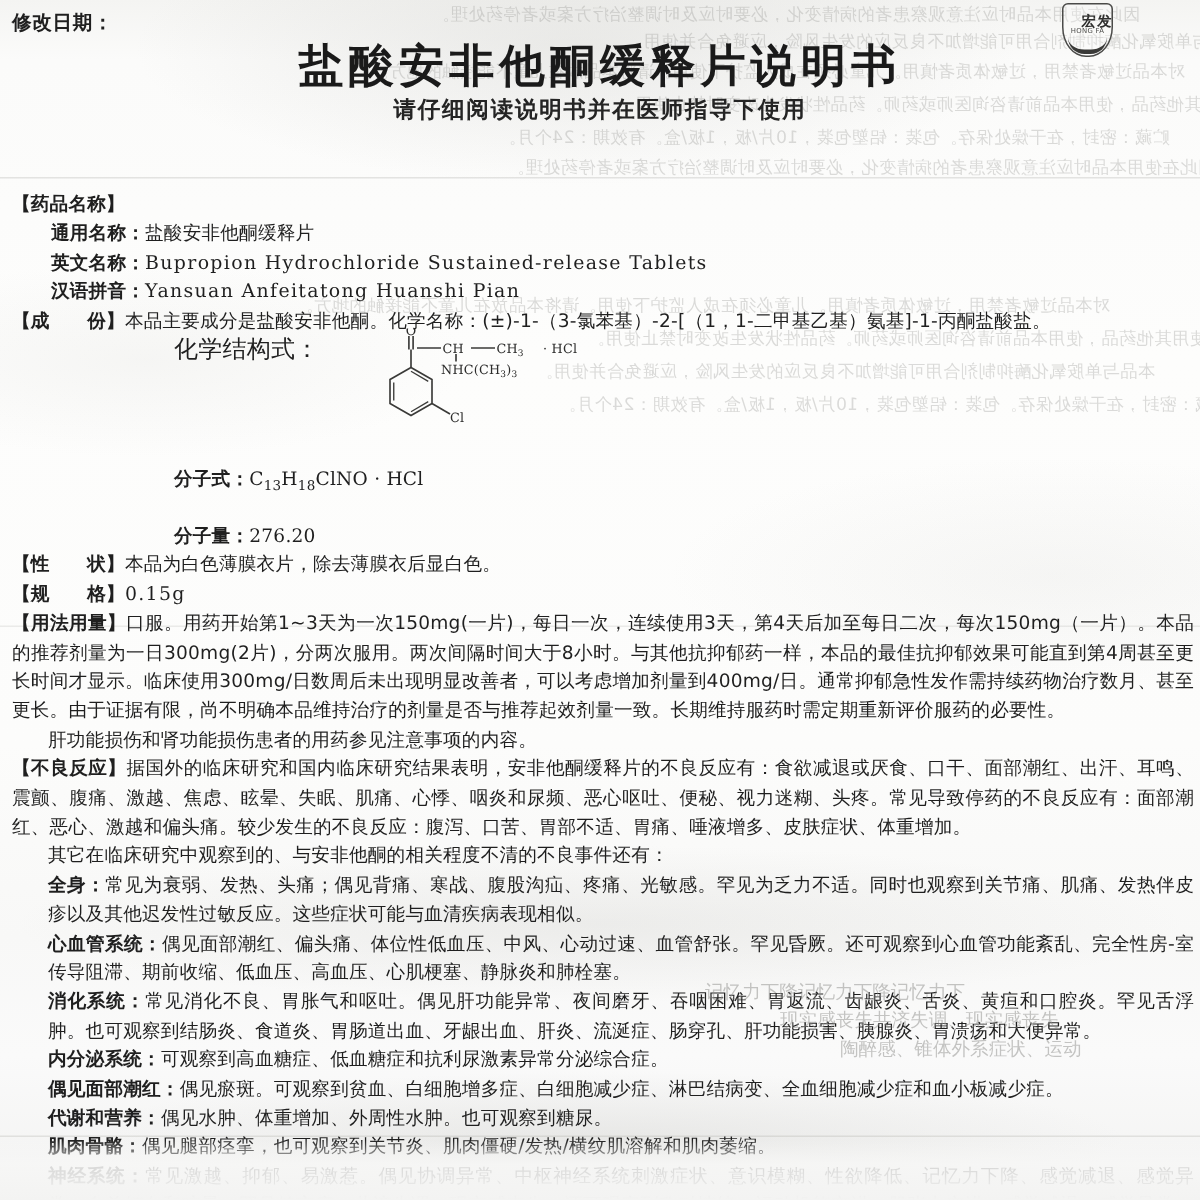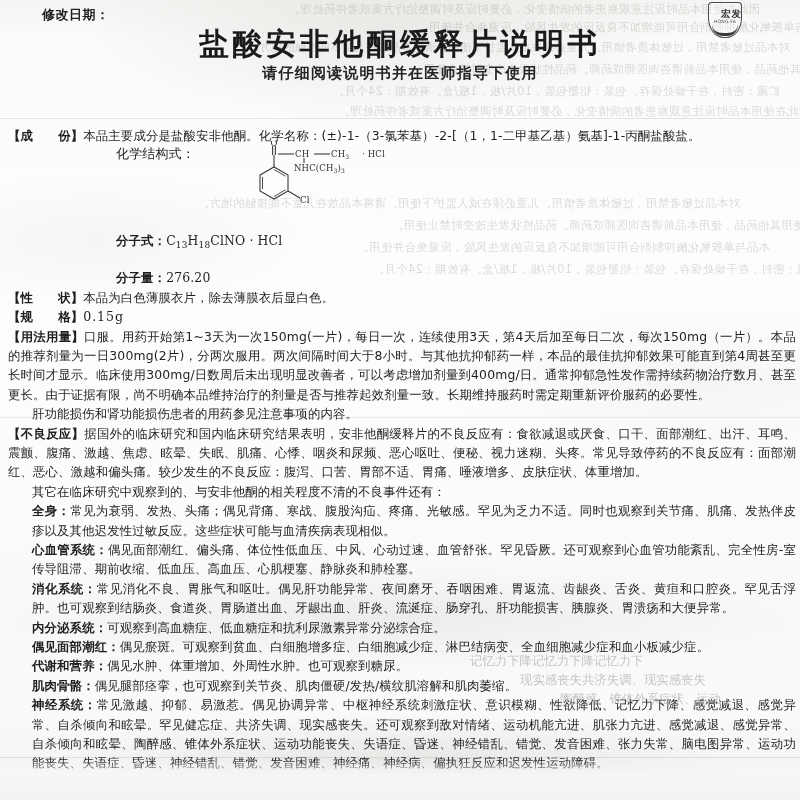--- a/index.html
+++ b/index.html
@@ -60,21 +60,20 @@
   #ghost-layer .gline { position: absolute; }
 
   
   #content { position: relative; z-index: 5; }
 
   .rev-date {
     position: absolute; left: 8px; top: 6px;
     font-size: 13px; font-weight: 700;
     color: #1f1f1f;
     letter-spacing: 0.5px;
-    margin-left: 34px;
   }
 
   
   .logo {
     position: absolute; right: 58px; top: 2px;
     width: 34px; height: 36px;
   }
   .logo .shield {
     position: absolute; left: 0; top: 0;
     width: 34px; height: 36px;
@@ -157,22 +156,21 @@
   }
 
   
   .chem-wrap {
     position: relative;
     height: 74px;
     padding-left: 108px;
   }
   .chem-label {
     position: absolute; left: 108px; top: 0;
-    font-size: 13px;
-    font-family: Liberation Mono, monospace;
+    font-size: 16px;
   }
   .chem-svg { position: absolute; left: 232px; top: -4px; }
 
   .formula-line {
     padding-left: 108px;
     font-size: 12.4px;
     font-family: "DejaVu Serif", "Liberation Serif", serif;
     margin-top: 12px;
   }
   .formula-line .cn { font-family: "DejaVu Sans", sans-serif; }
@@ -229,20 +227,32 @@
       <div class="lg-cn">宏发</div>
       <div class="lg-en">HONG FA</div>
       <div class="lg-swoosh"></div>
     </div>
 
     <div class="doc-title">盐酸安非他酮缓释片说明书</div>
     <div class="doc-subtitle">请仔细阅读说明书并在医师指导下使用</div>
 
     <div class="body-block">
 
+      <div class="sec">
+        <div class="sec-head">【药品名称】</div>
+        <div class="indent1">
+          <span class="label-br">通用名称：</span><span>盐酸安非他酮缓释片</span>
+        </div>
+        <div class="indent1">
+          <span class="label-br">英文名称：</span><span class="en-name">Bupropion Hydrochloride Sustained-release Tablets</span>
+        </div>
+        <div class="indent1">
+          <span class="label-br">汉语拼音：</span><span class="pinyin">Yansuan Anfeitatong Huanshi Pian</span>
+        </div>
+      </div>
 
       <div class="sec">
         <div class="just">
           <span class="sec-head">【成　　份】</span><span>本品主要成分是盐酸安非他酮。化学名称：(±)-1-（3-氯苯基）-2-[（1，1-二甲基乙基）氨基]-1-丙酮盐酸盐。</span>
         </div>
 
         <div class="chem-wrap">
           <span class="chem-label">化学结构式：</span>
           <svg class="chem-svg" width="210" height="76" viewBox="0 0 210 76">
             <g stroke="#3a3a38" stroke-width="1.1" fill="none">

